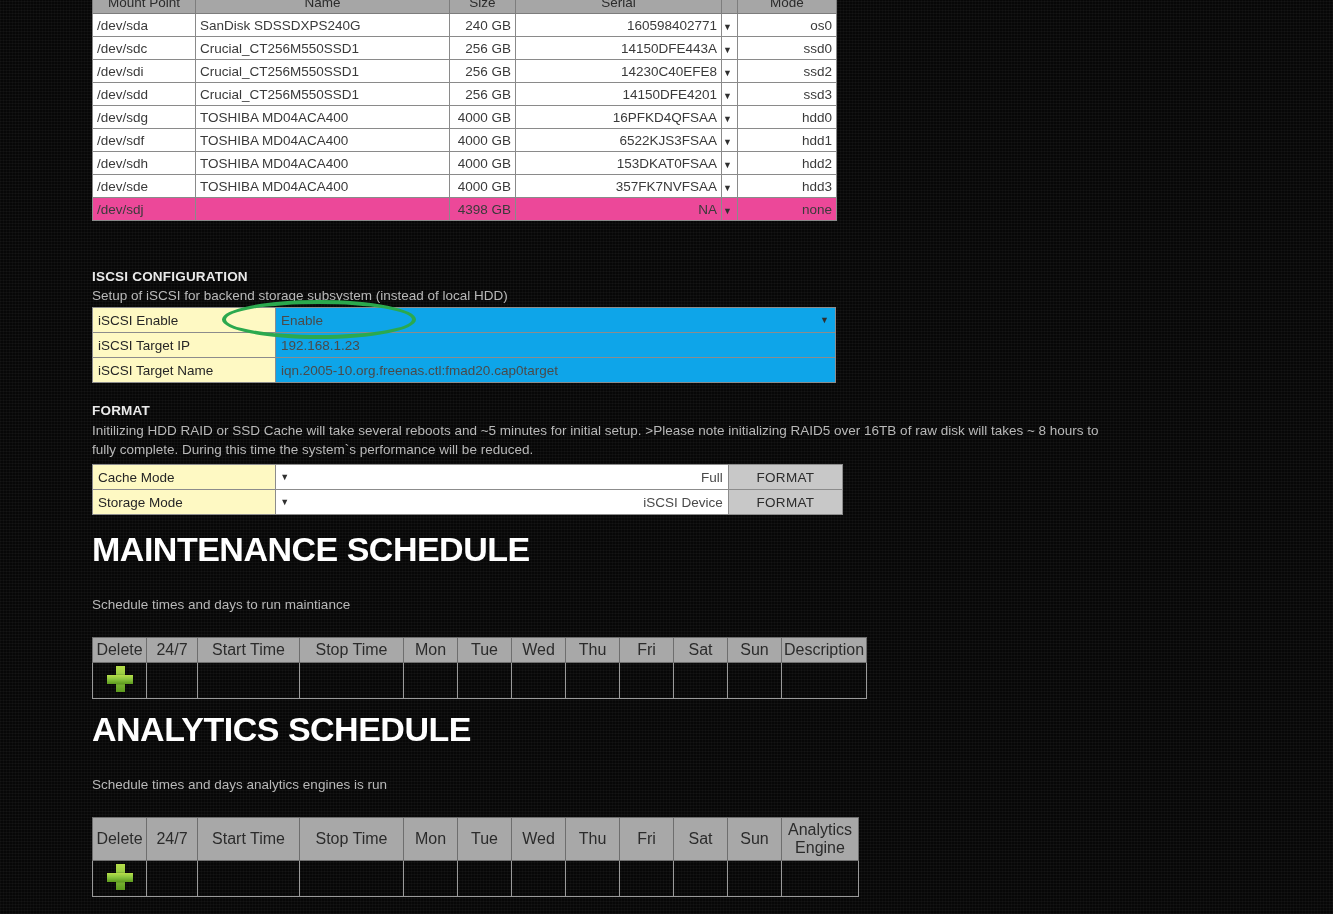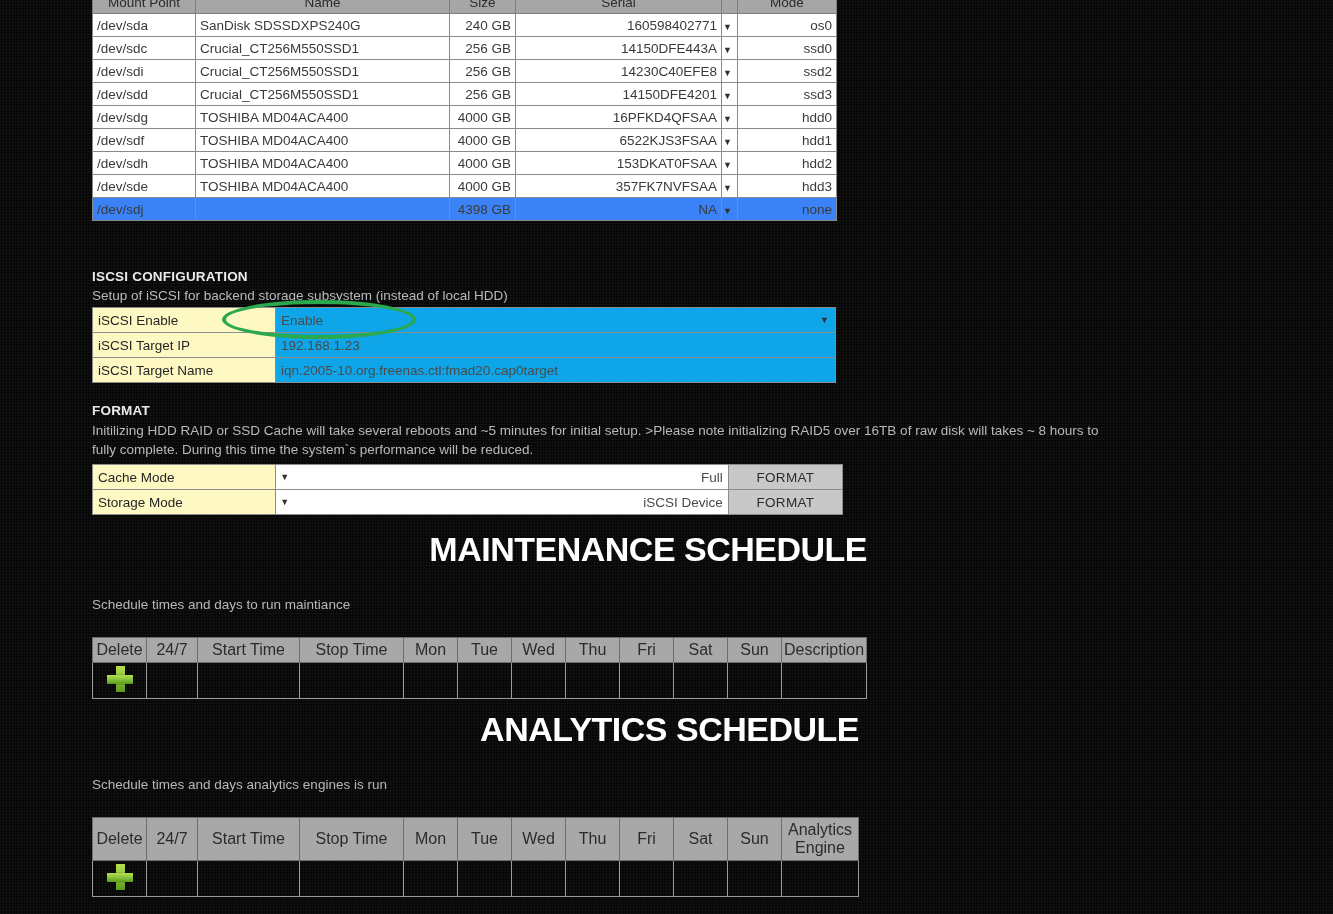--- a/index.html
+++ b/index.html
@@ -35,21 +35,21 @@
   table.disk td {
     background: #ffffff;
     color: #3a3a3a;
     font-size: 13.5px;
     height: 23px;
     border: 1px solid #8a8a8a;
     padding: 0 4px;
     white-space: nowrap;
     overflow: hidden;
   }
-  table.disk tr.alert td { background: #3b82f6; }
+  table.disk tr.alert td { background: #ec4899; }
   .c-mount { width: 103px; text-align: left; }
   .c-name  { width: 254px; text-align: left; }
   .c-size  { width: 66px;  text-align: right; }
   .c-serial{ width: 206px; text-align: right; }
   .c-arrow { width: 16px;  text-align: left; padding: 0 !important; }
   .c-mode  { width: 99px;  text-align: right; }
   .caret { font-size: 9px; color: #303030; line-height: 1; display:inline-block; padding-left:1px;}
 
   
   .sec-title {
@@ -76,21 +76,20 @@
     font-size: 13.5px; letter-spacing: .3px;
   }
 
   
   .big-heading {
     font-size: 34px;
     font-weight: bold;
     color: #ffffff;
     letter-spacing: -0.5px;
     line-height: 1;
-    text-align: right;
   }
 
   
   table.sched { border-collapse: collapse; table-layout: fixed; }
   table.sched th {
     background: #a8a8a8; color: #2b2b2b; font-weight: normal;
     font-size: 16px; border: 1px solid #6e6e6e; padding: 3px 2px;
     text-align: center; vertical-align: middle;
   }
   table.sched td {

